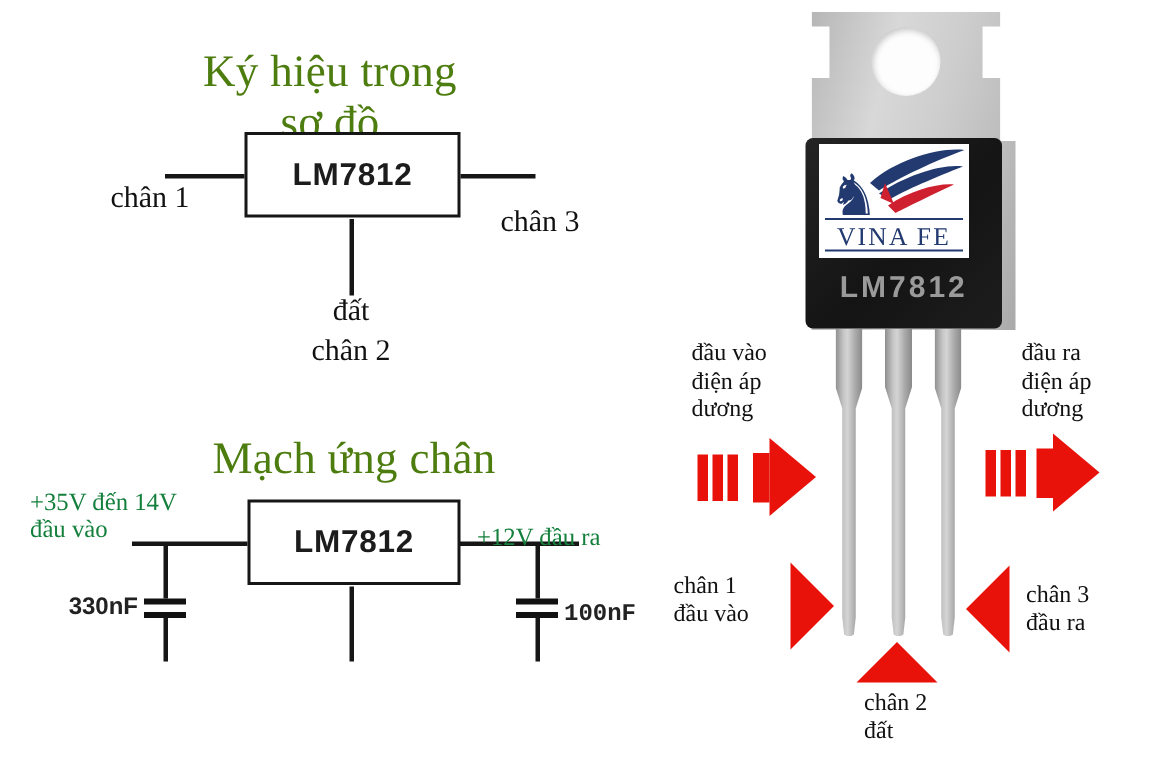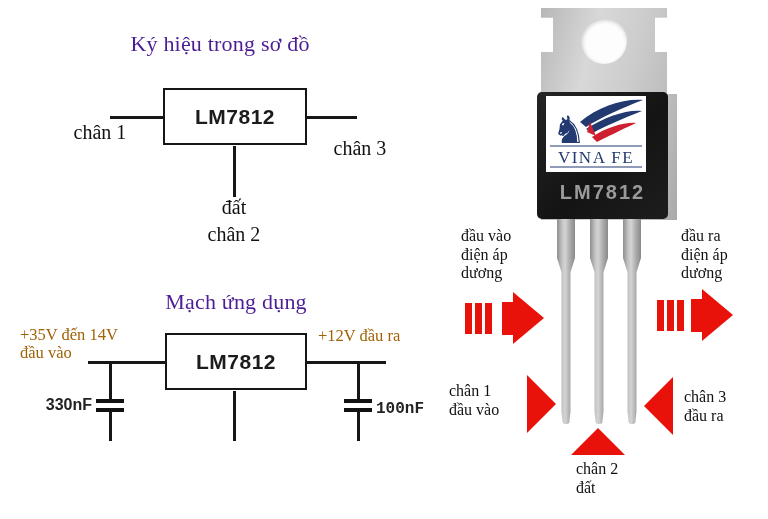--- a/index.html
+++ b/index.html
@@ -1,27 +1,27 @@
 <!DOCTYPE html>
 <html><head>
 <meta charset="utf-8">
 <style>
   html,body{margin:0;padding:0;background:#fff;}
   #screen{position:relative;width:768px;height:519px;background:#ffffff;overflow:hidden;
           font-family:"Liberation Serif",serif;color:#141414;}
   .abs{position:absolute;}
   .ctr{text-align:center;}
-  .sec-title{font-size:22px;letter-spacing:.2px;color:#4c1d95;}
+  .sec-title{font-size:30px;letter-spacing:.2px;color:#4d7c0f;}
   .chip-box{border:2.5px solid #161616;background:#fff;display:flex;align-items:center;justify-content:center;}
   .chip-box span{font-family:"Liberation Sans",sans-serif;font-weight:bold;font-size:21px;color:#1c1c1c;letter-spacing:.5px;}
   .wire-h{background:#161616;height:2.5px;}
   .wire-v{background:#161616;width:2.5px;}
   .cap-plate{background:#111;height:3.5px;}
   .lbl{font-size:20px;color:#111;}
-  .lbl-sm{font-size:16.5px;color:#a16207;line-height:17.5px;}
+  .lbl-sm{font-size:16.5px;color:#15803d;line-height:17.5px;}
   .cap-lbl{font-family:"Liberation Sans",sans-serif;font-weight:600;font-size:16px;color:#222;}
   .pkg-lbl{font-size:16px;line-height:18.5px;color:#111;}
   
   .tab-top{background:linear-gradient(105deg,#b6b6b6,#d8d8d8 40%,#cdcdcd 70%,#bdbdbd);
            clip-path:polygon(0 0,100% 0,100% 11%,90.5% 11%,90.5% 50%,100% 50%,100% 100%,0 100%,0 50%,9.5% 50%,9.5% 11%,0 11%);}
   .tab-bottom{background:linear-gradient(100deg,#b2b2b2,#d3d3d3 45%,#c3c3c3 75%,#a9a9a9);}
   .tab-hole{background:#fdfdfd;border-radius:50%;box-shadow:inset 1px 2px 4px rgba(0,0,0,.22);}
   .pkg-body{background:linear-gradient(135deg,#242424,#141414 55%,#1d1d1d);border-radius:5px;}
   .pkg-label{background:#fff;}
   .pkg-marking{font-family:"Liberation Sans",sans-serif;font-weight:600;font-size:20px;color:#9a9a9a;letter-spacing:2px;}
@@ -43,21 +43,21 @@
 
   <div class="abs wire-h" style="left:110px;top:116px;width:53px;"></div>
   <div class="abs wire-h" style="left:307px;top:116px;width:50px;"></div>
   <div class="abs wire-v" style="left:233px;top:146px;height:51px;"></div>
 
   <div class="abs lbl ctr" style="left:45px;top:121px;width:110px;">chân 1</div>
   <div class="abs lbl ctr" style="left:305px;top:137px;width:110px;">chân 3</div>
   <div class="abs lbl ctr" style="left:184px;top:196px;width:100px;">đất</div>
   <div class="abs lbl ctr" style="left:176px;top:223px;width:116px;">chân 2</div>
 
-  <div class="abs sec-title ctr" style="left:136px;top:289px;width:200px;">Mạch ứng dụng</div>
+  <div class="abs sec-title ctr" style="left:136px;top:289px;width:200px;">Mạch ứng chân</div>
 
   <div class="abs chip-box" style="left:165px;top:333px;width:138px;height:53px;">
     <span>LM7812</span>
   </div>
 
   <div class="abs wire-h" style="left:88px;top:361px;width:77px;"></div>
   <div class="abs wire-h" style="left:306px;top:361px;width:80px;"></div>
   <div class="abs wire-v" style="left:233px;top:391px;height:50px;"></div>
 
   <div class="abs wire-v" style="left:109px;top:362px;height:37px;"></div>
@@ -69,21 +69,21 @@
   <div class="abs wire-v" style="left:357px;top:362px;height:37px;"></div>
   <div class="abs cap-plate" style="left:344px;top:399px;width:28px;"></div>
   <div class="abs cap-plate" style="left:344px;top:408px;width:28px;"></div>
   <div class="abs wire-v" style="left:357px;top:411px;height:30px;"></div>
   <div class="abs cap-lbl" style="left:376px;top:400px;width:70px;font-family:Liberation Mono, monospace;">100nF</div>
 
   <div class="abs lbl-sm" style="left:20px;top:326px;width:130px;">
     <div>+35V đến 14V</div>
     <div>đầu vào</div>
   </div>
-  <div class="abs lbl-sm" style="left:318px;top:327px;width:110px;">+12V đầu ra</div>
+  <div class="abs lbl-sm" style="left:318px;top:349px;width:110px;">+12V đầu ra</div>
 
   <div class="abs tab-top" style="left:541px;top:8px;width:126px;height:88px;"></div>
   <div class="abs tab-bottom" style="left:541px;top:94px;width:136px;height:126px;"></div>
   <div class="abs tab-hole" style="left:581px;top:18px;width:46px;height:46px;"></div>
 
   <div class="abs leg" style="left:557px;top:219px;width:18px;height:205px;"></div>
   <div class="abs leg" style="left:590px;top:219px;width:18px;height:205px;"></div>
   <div class="abs leg" style="left:623px;top:219px;width:18px;height:205px;"></div>
 
   <div class="abs pkg-body" style="left:537px;top:92px;width:131px;height:127px;"></div>

